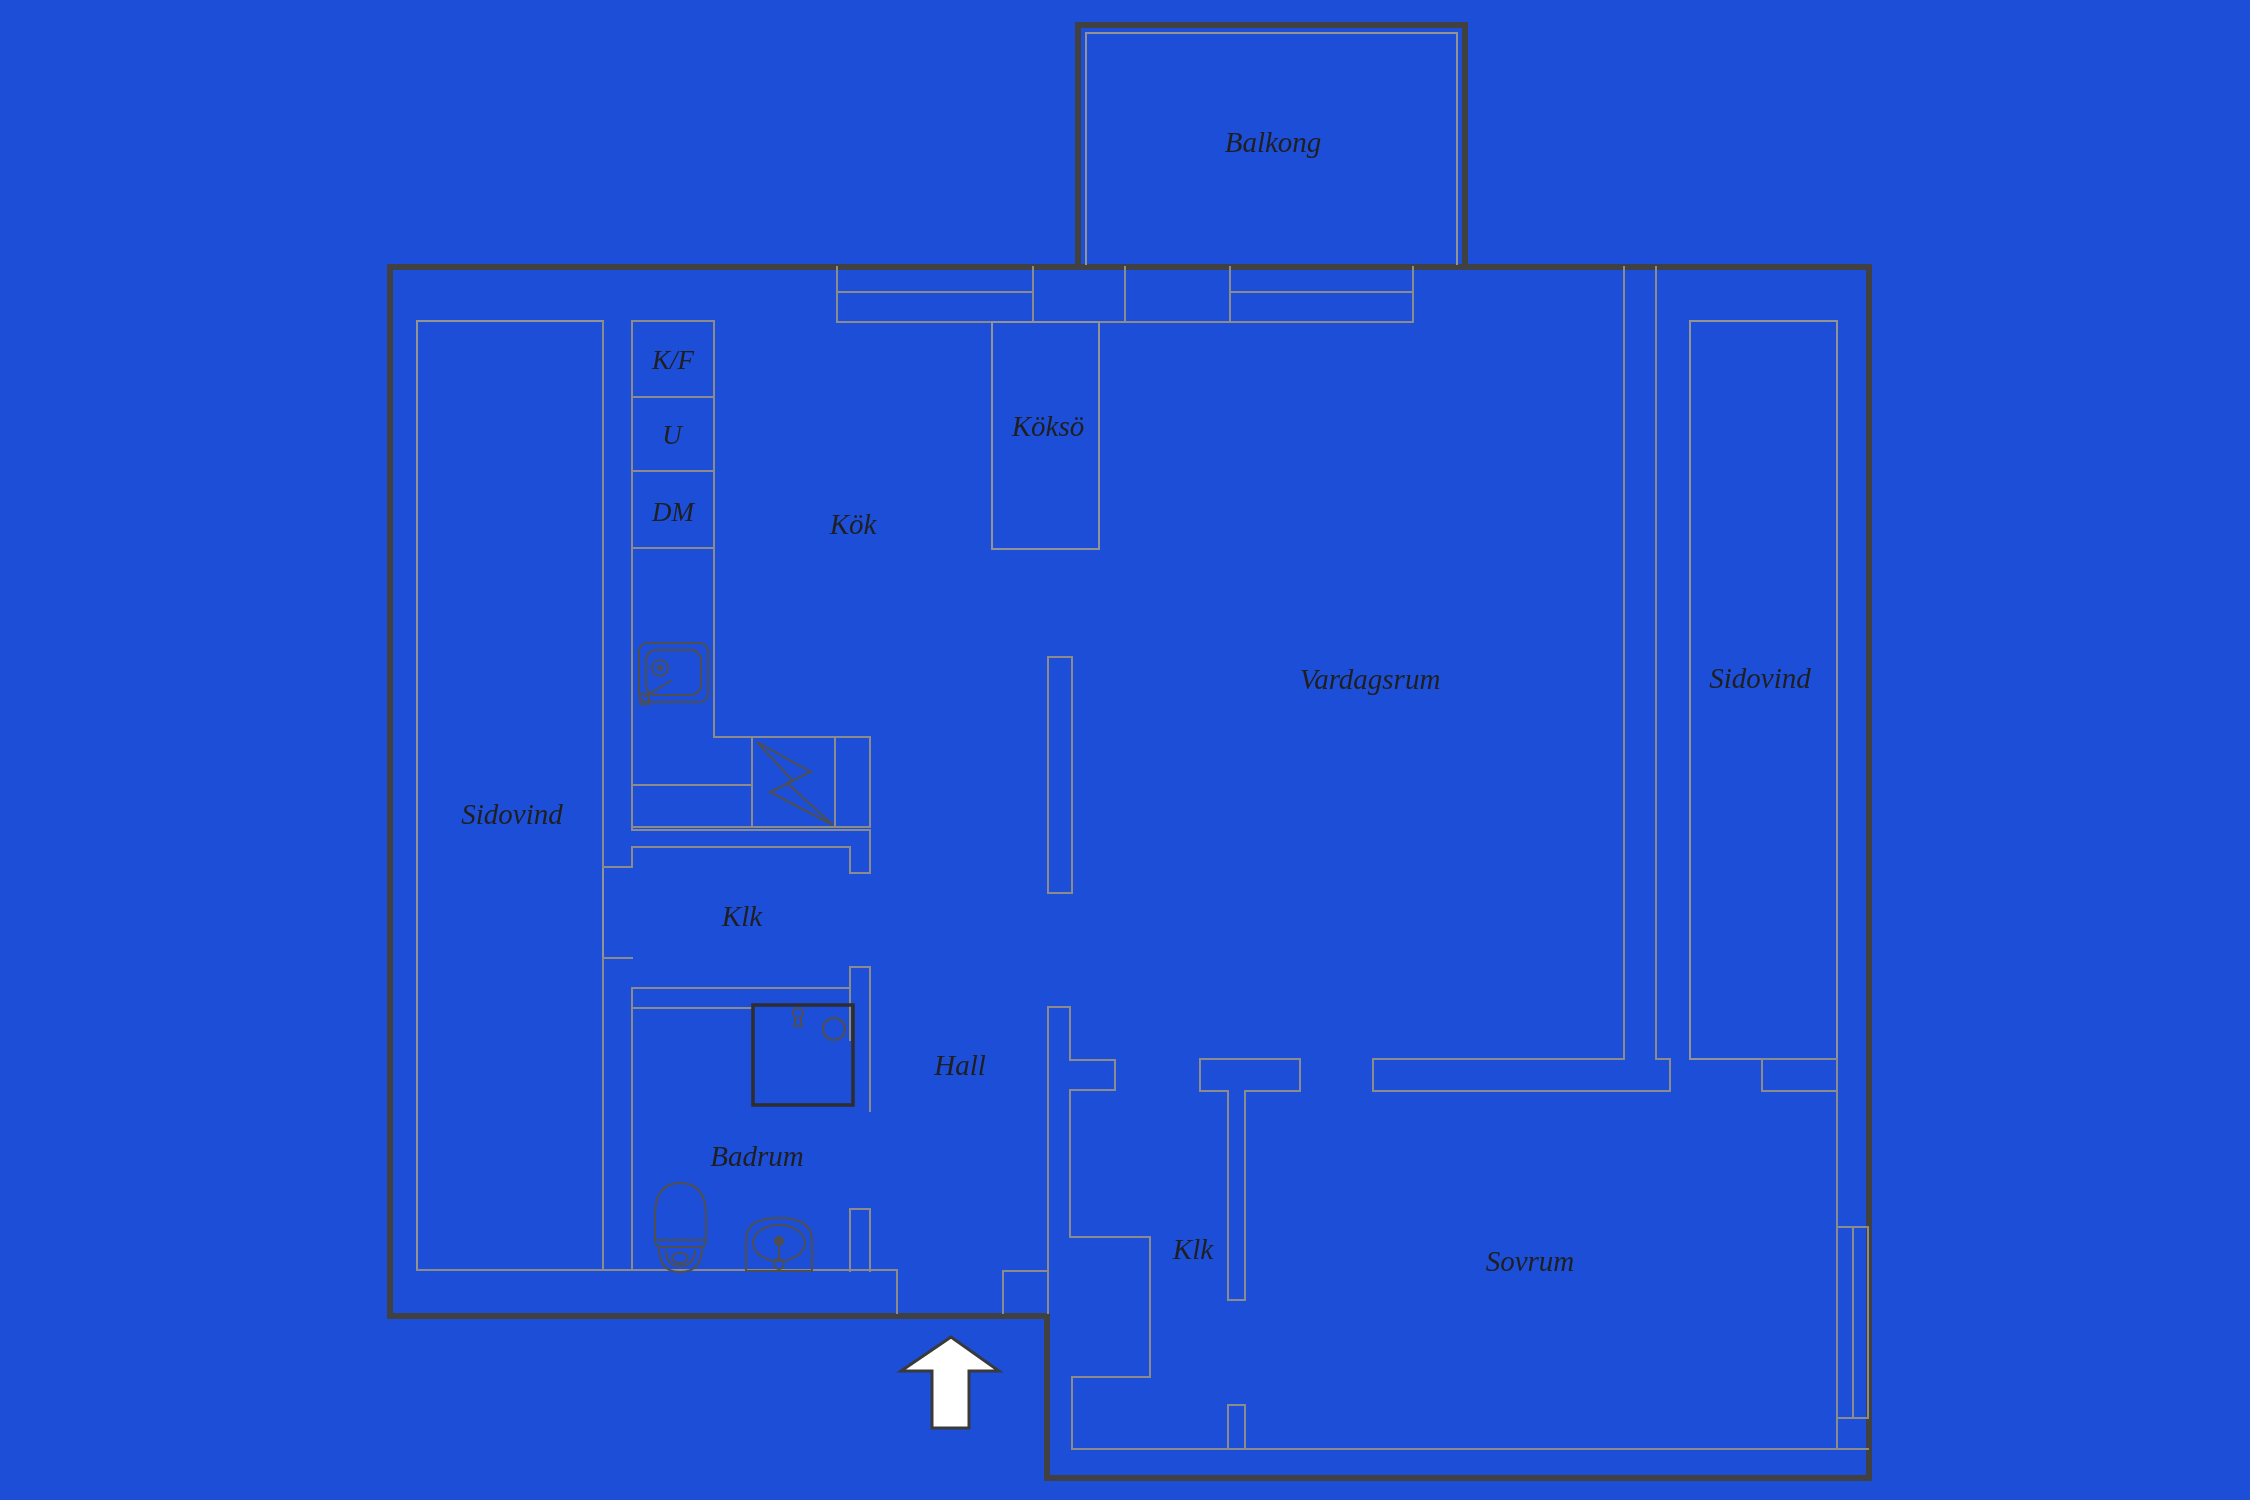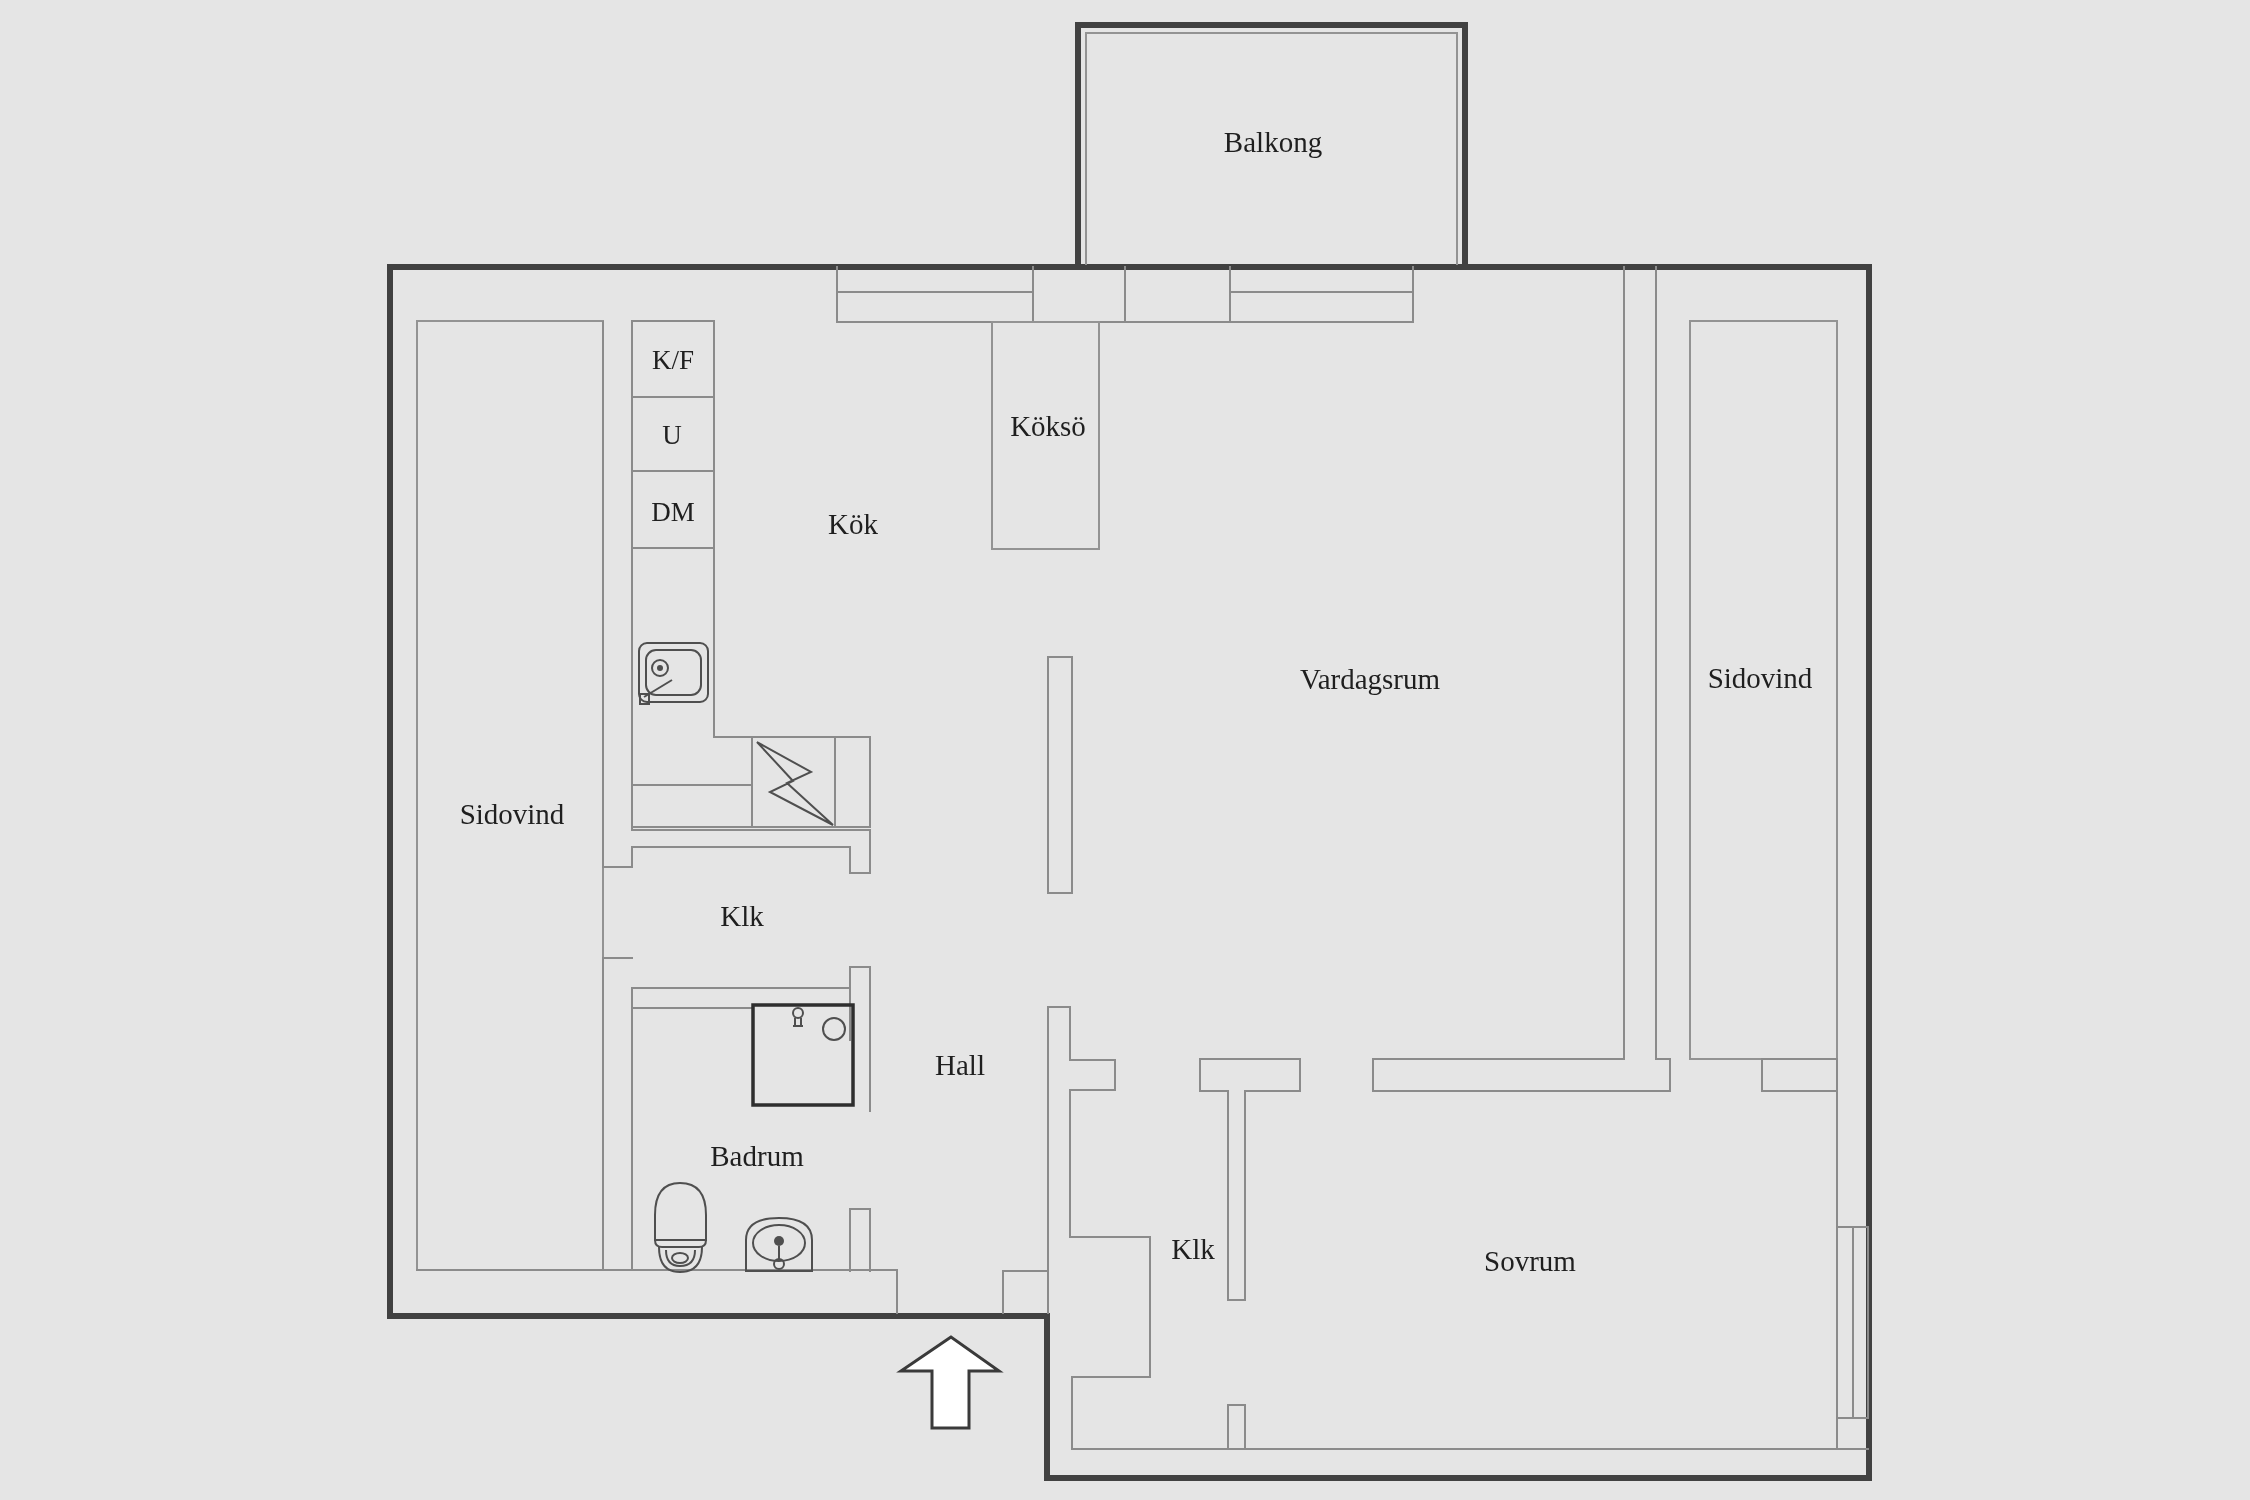--- a/index.html
+++ b/index.html
@@ -1,16 +1,16 @@
 <!DOCTYPE html>
 <html><head>
 <meta charset="utf-8">
 <style>
   html,body{margin:0;padding:0;background:#ffffff;}
-  .stage{position:relative;width:2250px;height:1500px;background:#e5e5e5;overflow:hidden;}
+  .stage{position:relative;width:2250px;height:1500px;background:#1d4ed8;overflow:hidden;font-style:italic;}
   svg{display:block;}
   .wall-outer{stroke:#414141;stroke-width:6;fill:none;stroke-linecap:square;stroke-linejoin:miter;}
   .wall-thin{stroke:#8b8b8b;stroke-width:2;fill:none;stroke-linecap:square;}
   .box-thin{stroke:#939393;stroke-width:2;fill:none;}
   .icon-line{stroke:#4f4f4f;stroke-width:2;fill:none;}
   .icon-thick{stroke:#2e2e2e;stroke-width:3.5;fill:none;}
   .arrow{stroke:#3a3a3a;stroke-width:3;fill:#ffffff;stroke-linejoin:miter;}
   .room-label{font-family:"Liberation Serif","DejaVu Serif",serif;font-size:29px;fill:#1f1f1f;text-anchor:middle;}
   .appl-label{font-family:"Liberation Serif","DejaVu Serif",serif;font-size:27px;fill:#1f1f1f;text-anchor:middle;}
 </style>

